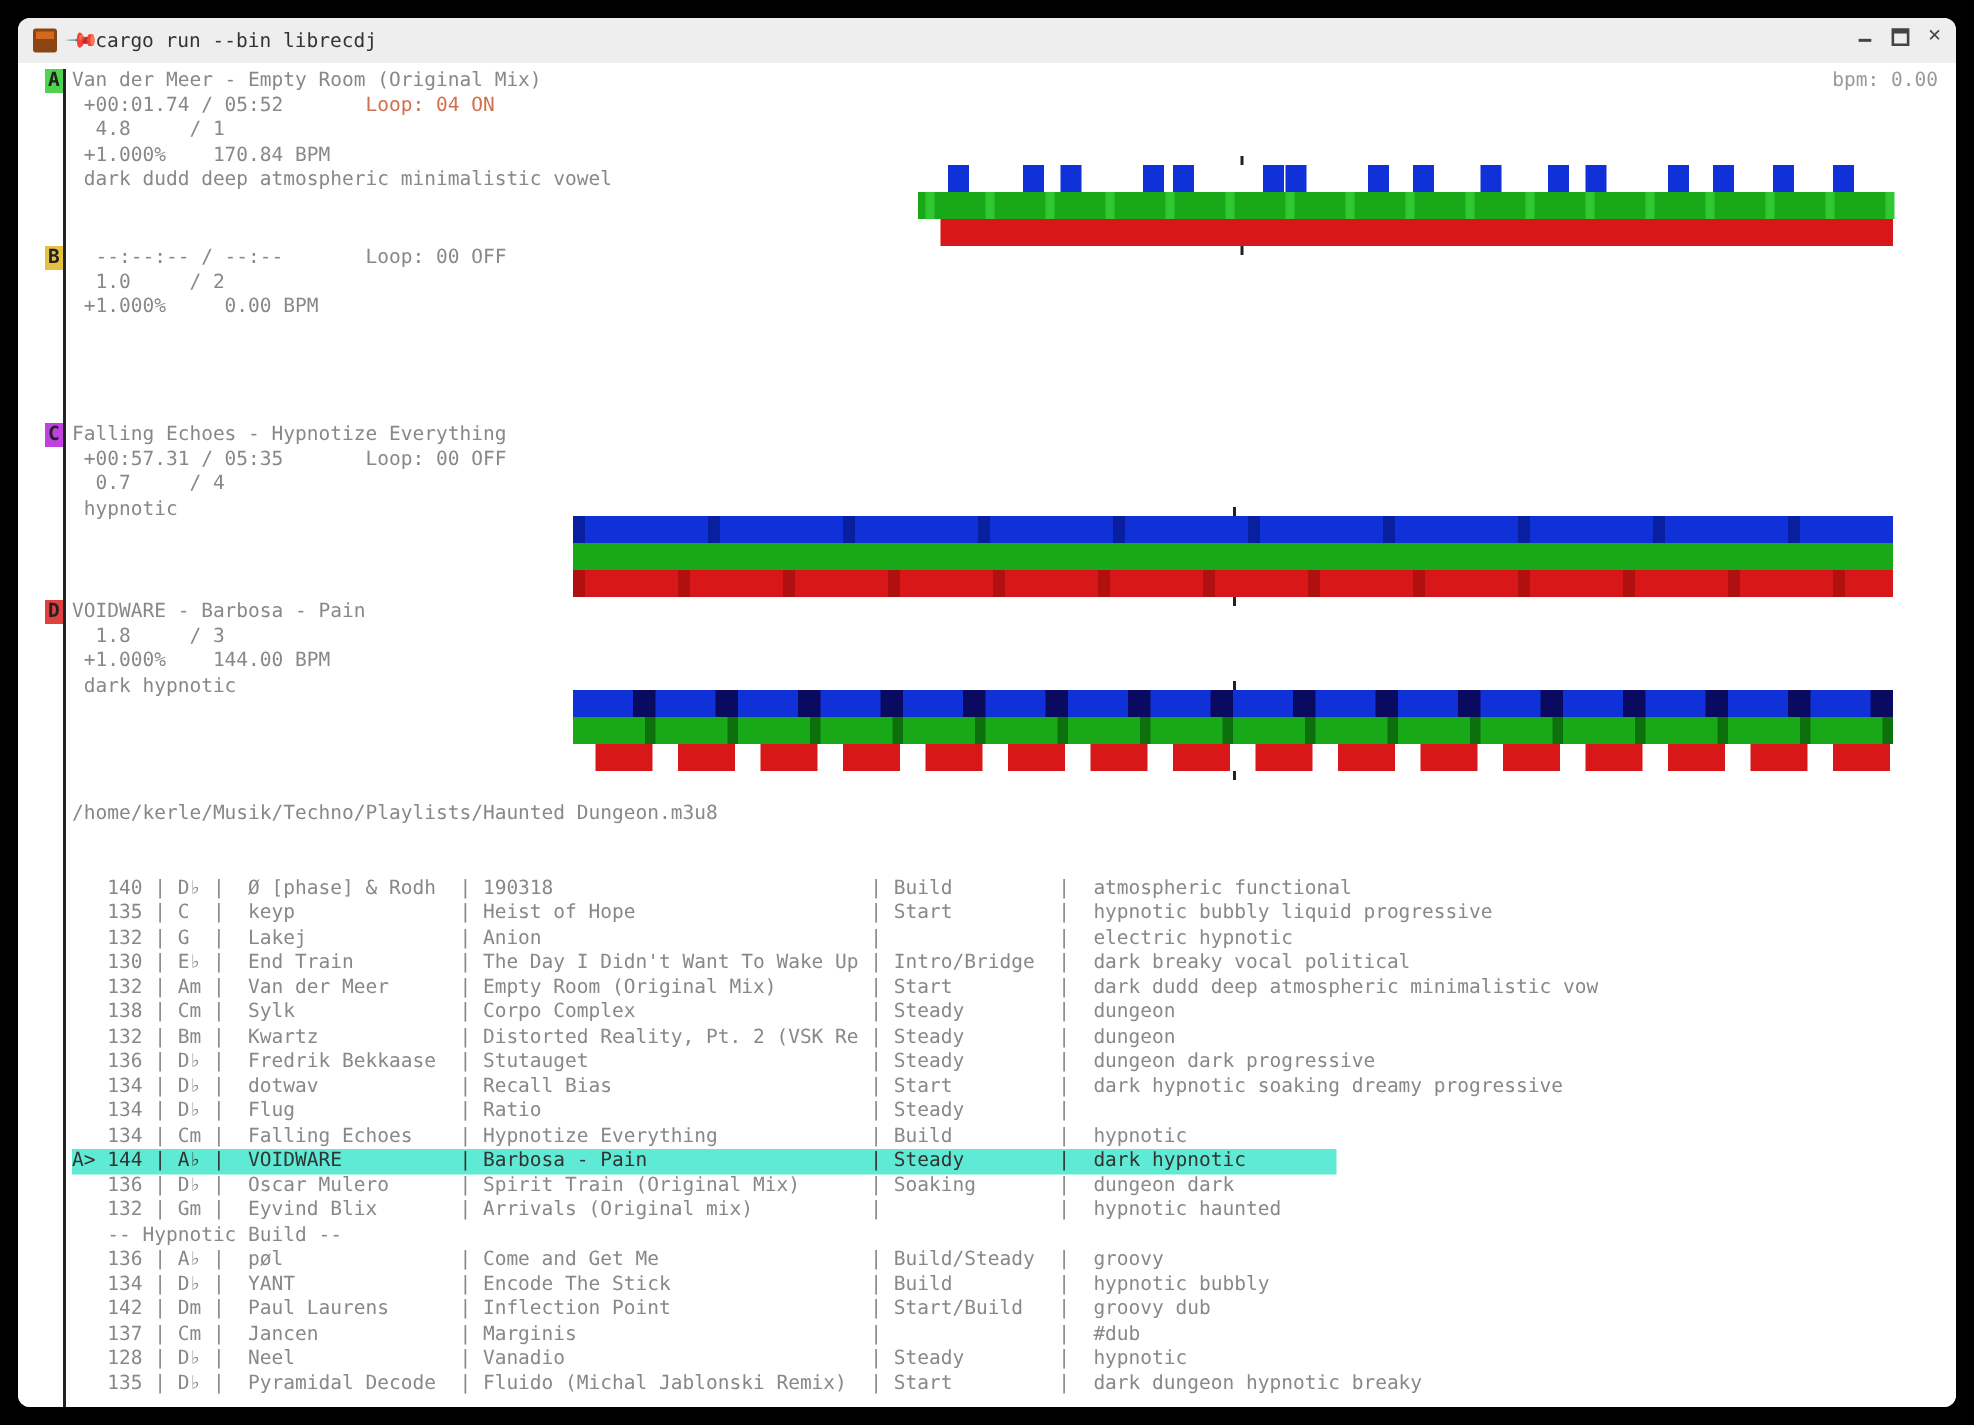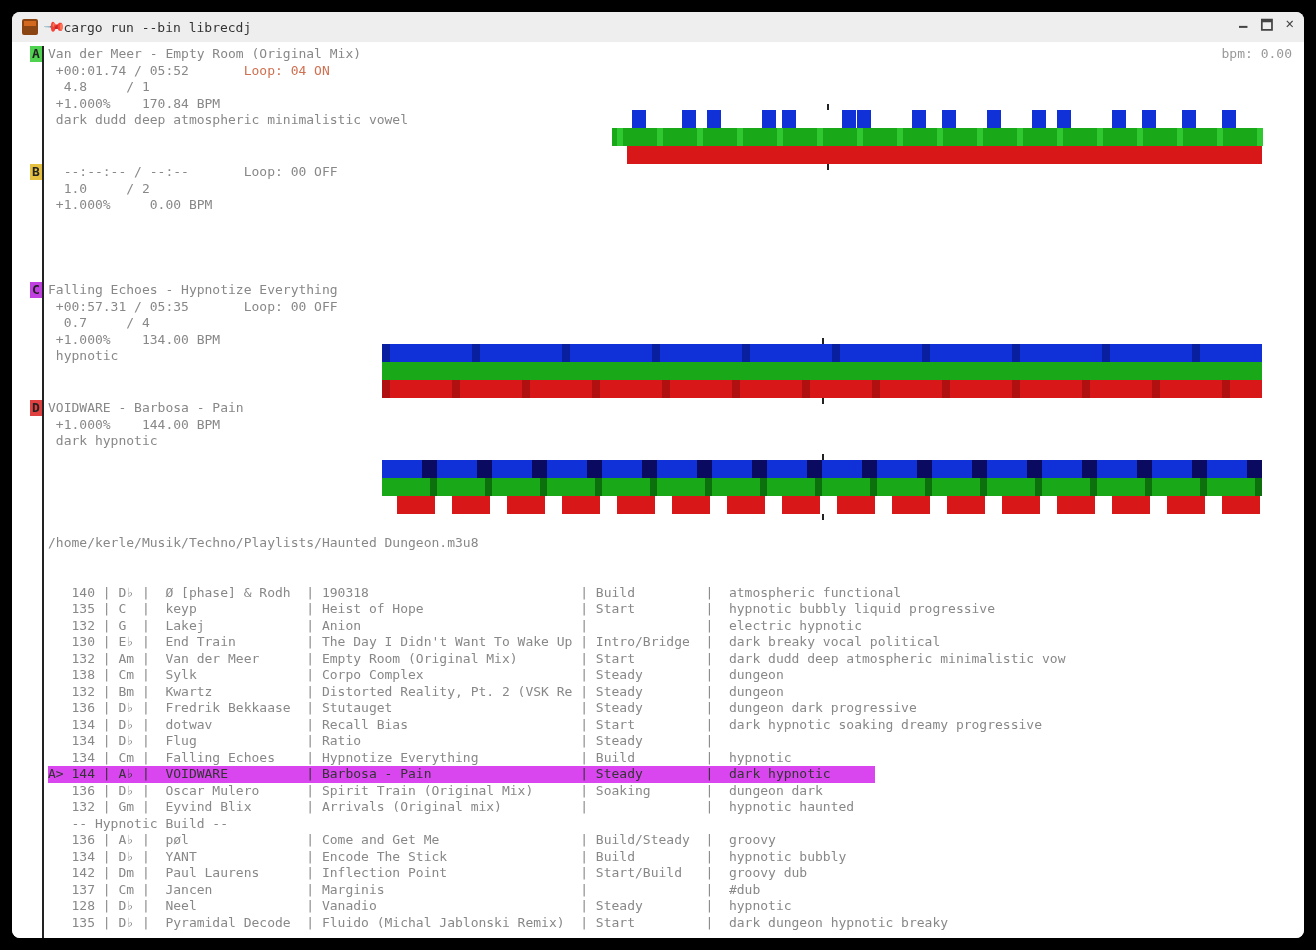--- a/index.html
+++ b/index.html
@@ -97,21 +97,21 @@
   }
   .playhead.bot { top: auto; bottom: -6px; }
   .playlist {
     padding-left: 36px;
     line-height: 16.5px;
     color: #888;
     white-space: pre;
   }
   .pl-path { color: #888; margin-bottom: 0;}
   .pl-row { white-space: pre; }
-  .pl-row.sel { background: #d946ef; color: #333; display: inline-block; padding-right: 44px;}
+  .pl-row.sel { background: #5eead4; color: #333; display: inline-block; padding-right: 60px;}
 </style>
 </head>
 <body>
 
 <div class="window">
   <div class="titlebar">
     <div class="titlebar-left">
       <span class="titlebar-icon"></span>
       <span class="pin-icon">📌</span>
     </div>
@@ -140,26 +140,26 @@
     <div class="deck-text">  --:--:-- / --:--       <span>Loop: 00 OFF</span></div>
     <div class="deck-text">  1.0     / 2</div>
     <div class="deck-text"> +1.000%     0.00 BPM</div>
     <div class="deck-text"></div>
   </div>
         <div class="deck" style="height:110px">
     <div class="deck-label C">C</div>
     <div class="deck-text">Falling Echoes - Hypnotize Everything</div>
     <div class="deck-text"> +00:57.31 / 05:35       <span>Loop: 00 OFF</span></div>
     <div class="deck-text">  0.7     / 4</div>
-    <div class="deck-text"> +1.000%    134.00 BPM</div>
     <div class="deck-text"> hypnotic</div>
   </div>
         <div class="deck" style="height:94px">
     <div class="deck-label D">D</div>
     <div class="deck-text">VOIDWARE - Barbosa - Pain</div>
+    <div class="deck-text">  1.8     / 3</div>
     <div class="deck-text"> +1.000%    144.00 BPM</div>
     <div class="deck-text"> dark hypnotic</div>
   </div>
       </div>
 
     <div id="wavecontainer">
         <div class="waveform" style="top:68px;left:600px;width:650px">
           <div class="playhead" style="left:215px"></div>
           <div class="playhead bot" style="left:215px"></div>
           <div class="row">

